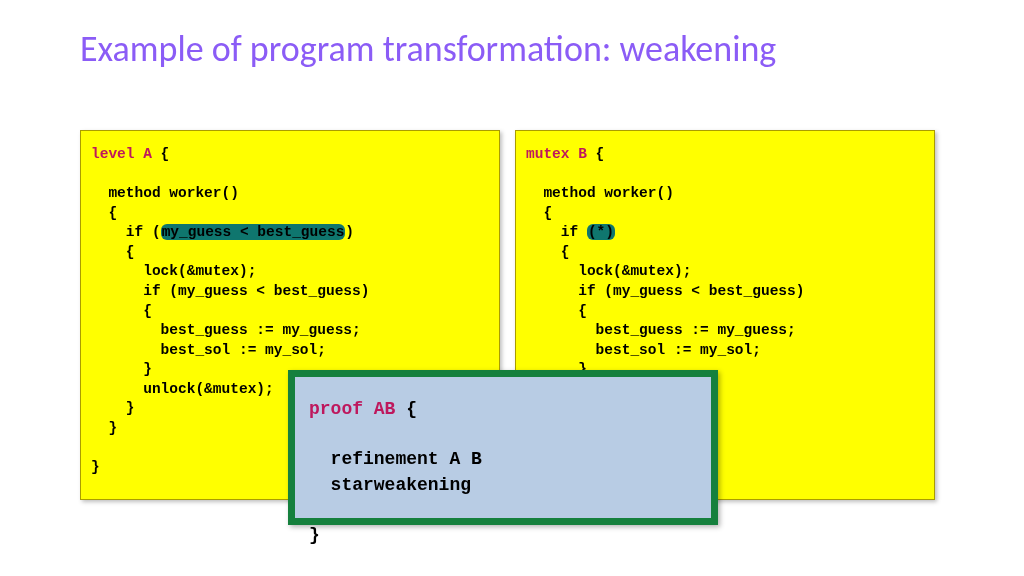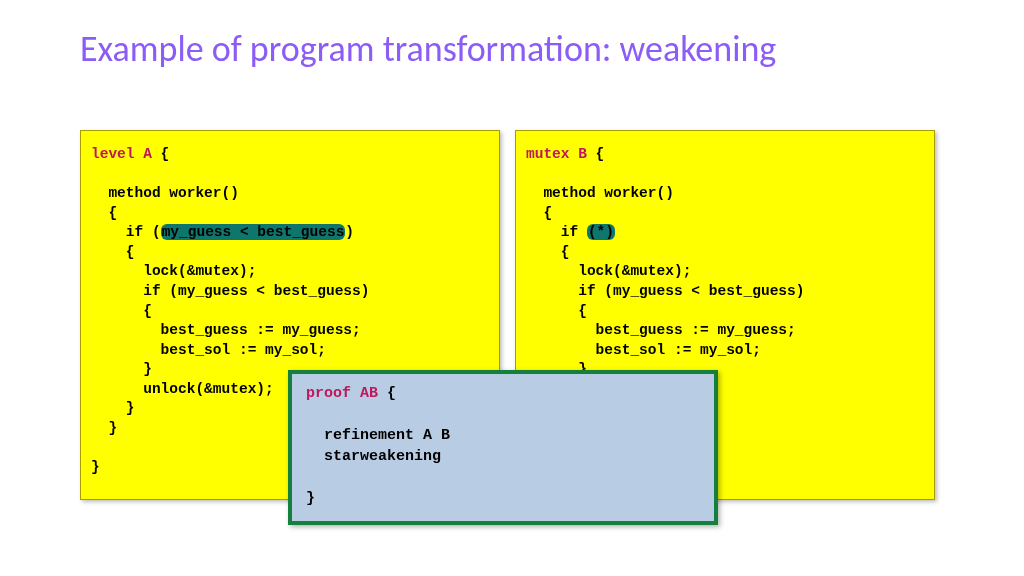--- a/index.html
+++ b/index.html
@@ -41,25 +41,25 @@
     border-radius: 6px;
     padding: 0 1px;
   }
   .proof-box {
     position: absolute;
     top: 370px;
     left: 288px;
     width: 430px;
     height: 155px;
     background: #b8cce4;
-    border: 4px solid #15803d;
+    border: 7px solid #15803d;
     box-shadow: 2px 2px 5px rgba(0,0,0,0.3);
-    padding: 9px 14px;
+    padding: 20px 14px;
     font-family: "Courier New", monospace;
-    font-size: 15px;
+    font-size: 18px;
     font-weight: bold;
     line-height: 1.4;
     white-space: pre;
   }
 </style>
 </head>
 <body>
 
 <div class="title">Example of program transformation: weakening</div>
 

